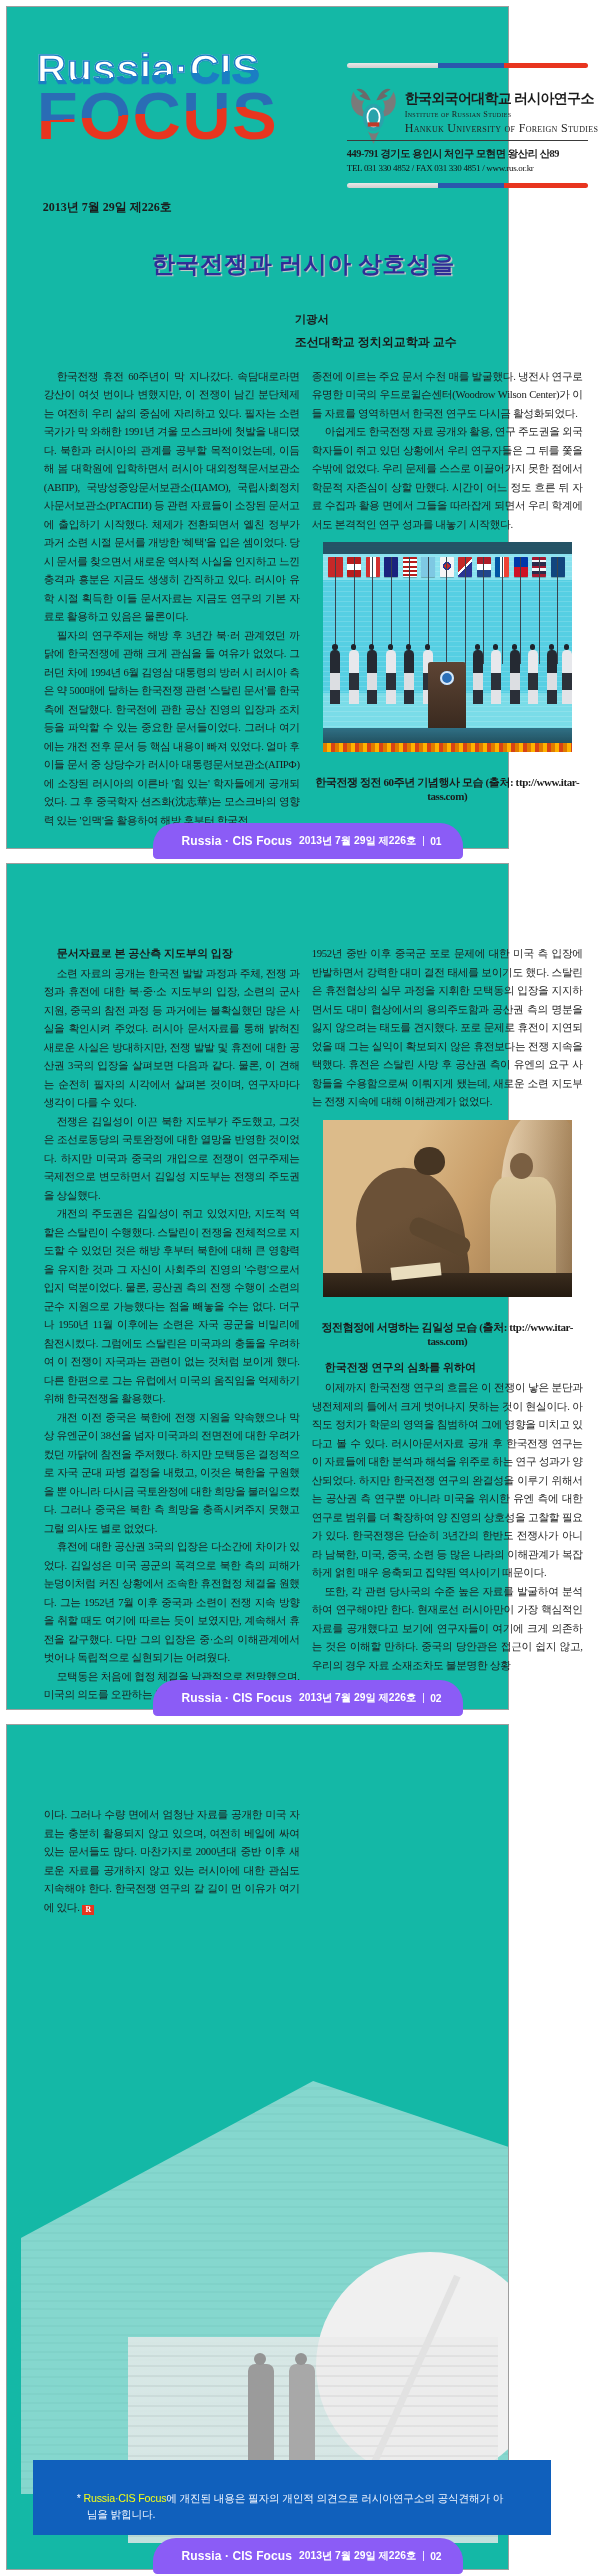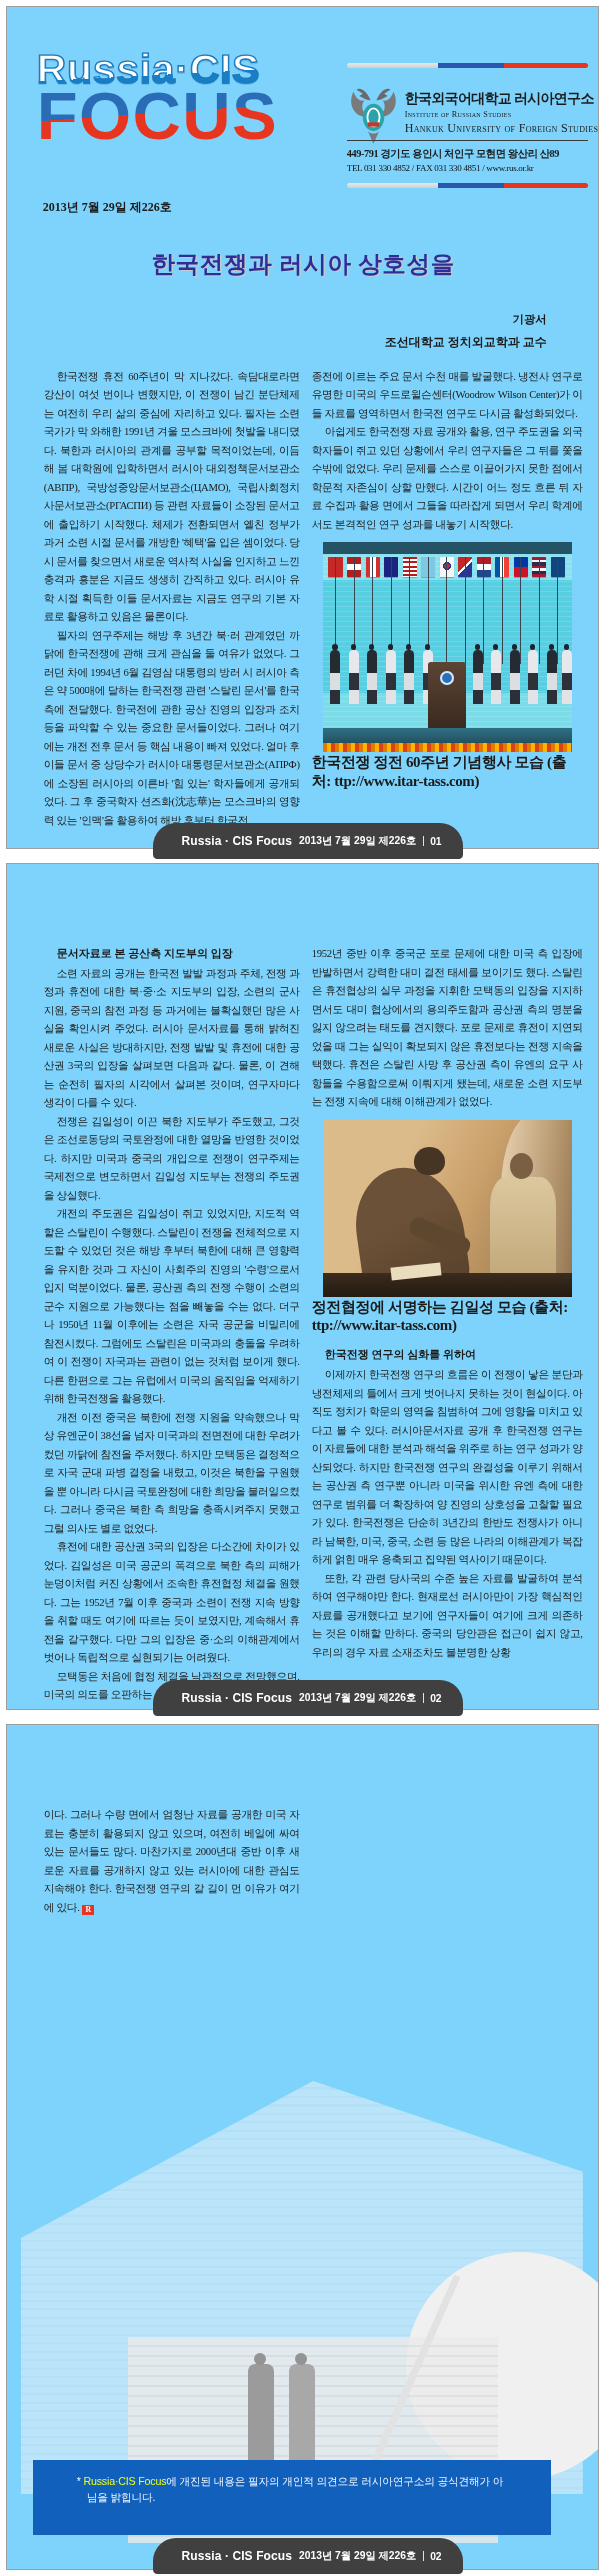--- a/index.html
+++ b/index.html
@@ -1,18 +1,18 @@
 <!DOCTYPE html>
 <html style="font-size:11.4px"><head>
 <meta charset="utf-8">
 <style>
   html,body{margin:0;padding:0;background:#fff;}
   .canvas{position:relative;width:605px;height:2576px;background:#fff;overflow:hidden;
           font-family:"Liberation Serif","DejaVu Serif",serif;color:#1b1b1b;}
-  .page{position:absolute;left:5.7px;width:593px;background:#7dd3fc;border:0.7px solid #9e9e9e;box-sizing:border-box;}
+  .page{position:absolute;left:5.7px;width:503px;background:#14b8a6;border:0.7px solid #9e9e9e;box-sizing:border-box;}
   .page1{top:5.7px;height:843px;}
   .page2{top:863px;height:847px;}
   .page3{top:1724px;height:846px;}
 
   
   .logo-block{position:absolute;left:30px;top:41px;font-family:"Liberation Sans","DejaVu Sans",sans-serif;}
   .logo-line1{font-size:41px;font-weight:bold;letter-spacing:0.7px;
       background:linear-gradient(177deg,#ffffff 0 60%,#1b7ec4 60%);
       -webkit-background-clip:text;background-clip:text;color:transparent;
       -webkit-text-stroke:1.6px #1b7ec4;line-height:1.05;
@@ -35,35 +35,35 @@
   .inst-en1{position:absolute;left:58px;top:47px;font-size:8.2px;font-variant:small-caps;letter-spacing:0.3px;color:#222;white-space:nowrap;}
   .inst-en2{position:absolute;left:58px;top:58px;font-size:12px;font-variant:small-caps;letter-spacing:0.3px;color:#222;white-space:nowrap;}
   .inst-divider{position:absolute;left:0;top:77px;width:241px;border-top:1.1px solid #3a3a3a;}
   .inst-address{position:absolute;left:0;top:84px;width:241px;font-size:10.3px;font-weight:bold;letter-spacing:-0.4px;white-space:nowrap;}
   .inst-contact{position:absolute;left:0;top:100px;width:241px;font-size:9px;letter-spacing:-0.3px;color:#111;white-space:nowrap;}
 
   
   .article-title{position:absolute;left:0;top:241px;width:593px;text-align:center;
       font-size:23.5px;font-weight:bold;color:#2e2e96;letter-spacing:0.7px;
       text-shadow:1.4px 1.4px 0.7px #c9c9c9;}
-  .author-block{position:absolute;right:51px;top:305px;text-align:right;}
+  .author-block{position:absolute;right:51px;top:305px;}
   .author-name{font-size:11.4px;font-weight:bold;}
   .author-affil{font-size:12px;font-weight:bold;margin-top:7.1px;}
 
   .col{position:absolute;z-index:1;}
   .col p{margin:0;text-align:justify;font-size:10.7px;line-height:18.5px;letter-spacing:-0.3px;}
   .col p.indent{text-indent:13px;}
   .col h3{margin:0 0 1.4px 0;font-size:11px;line-height:18.5px;font-weight:bold;text-indent:13px;}
   .p1-left{left:37px;top:360px;width:256px;}
   .p1-right{left:305px;top:360px;width:271px;}
   .p2-left{left:37px;top:80px;width:256px;}
   .p2-right{left:305px;top:80px;width:271px;}
   .p3-left{left:37px;top:80px;width:256px;}
 
-  .photo-caption{font-size:15px;font-weight:bold;letter-spacing:-0.4px;margin-top:1px;}
+  .photo-caption{font-size:11px;font-weight:bold;text-align:center;letter-spacing:-0.4px;margin-top:23px;}
 
   
   .photo1{position:relative;width:249px;height:210px;margin:9.3px auto 0 auto;overflow:hidden;
       background:linear-gradient(180deg,#8ae2ef 0 18%,#56cfe3 18% 72%,#7adce8 72%);}
   .photo1 .led{position:absolute;inset:0;background:repeating-linear-gradient(0deg,rgba(255,255,255,.14) 0 1.4px,transparent 1.4px 5px);}
   .photo1 .banner{position:absolute;left:0;top:0;width:249px;height:11.4px;background:#123a4e;opacity:.85;}
   .flag{position:absolute;top:14.2px;width:14.2px;height:20px;border-radius:0.7px;box-shadow:0 0.7px 0.7px rgba(0,0,0,.25);}
   .pole{position:absolute;top:14.2px;width:1.4px;height:107px;background:#39444e;}
   .guard{position:absolute;top:108px;width:10px;height:54px;border-radius:4.3px 4.3px 0 0;
       background:linear-gradient(180deg,#252a33 0 42%,#dcdee2 42% 74%,#2a2f38 74%);}
@@ -83,21 +83,21 @@
   .fig-left-body{position:absolute;left:34px;top:47px;width:107px;height:132px;border-radius:46% 54% 20% 20%;
       background:linear-gradient(160deg,#6b5137 0 40%,#55402a);transform:rotate(-8deg);}
   .fig-left-arm{position:absolute;left:85px;top:107px;width:64px;height:18.5px;border-radius:8.5px;background:#5d472f;transform:rotate(24deg);}
   .fig-right-head{position:absolute;left:187px;top:33px;width:23px;height:26px;border-radius:50%;background:#7a5f42;}
   .fig-right-body{position:absolute;left:167px;top:57px;width:66px;height:121px;border-radius:24% 24% 10% 10%;
       background:linear-gradient(180deg,#dcc89e,#bda273);}
   .photo2 .desk{position:absolute;left:0;bottom:0;width:249px;height:24px;background:linear-gradient(180deg,#3a2c1e,#241a10);}
   .photo2 .paper{position:absolute;left:68px;bottom:18.5px;width:50px;height:13px;background:#e9ddbe;transform:rotate(-6deg);}
 
   
-  .ribbon{position:absolute;left:153px;width:310px;height:36px;background:#404040;z-index:5;
+  .ribbon{position:absolute;left:153px;width:310px;height:36px;background:#8b5cf6;z-index:5;
       border-radius:23px 23px 4.3px 4.3px;display:flex;align-items:center;justify-content:space-between;
       padding:0 21.4px 0 28.5px;box-sizing:border-box;color:#fff;
       font-family:"Liberation Sans","DejaVu Sans",sans-serif;}
   .ribbon .brand{font-size:12px;font-weight:bold;letter-spacing:0.1px;white-space:nowrap;}
   .ribbon .issue{font-size:10.3px;font-weight:bold;display:flex;align-items:center;white-space:nowrap;}
   .ribbon .pipe{display:inline-block;width:0;height:10.7px;border-left:1.1px solid rgba(255,255,255,.85);margin:0 6.4px;}
   .r1{top:823px;} .r2{top:1680px;} .r3{top:2538px;}
 
   
   .watermark{position:absolute;inset:0;z-index:0;overflow:hidden;}
@@ -108,21 +108,21 @@
       background:repeating-linear-gradient(180deg,#ebebeb 0 7.8px,#dddddd 7.8px 10px);}
   .wm-dome{position:absolute;right:-36px;top:527px;width:228px;height:228px;border-radius:50%;background:#f0f0f0;}
   .wm-fig{position:absolute;top:639px;width:26px;height:97px;border-radius:7.1px 7.1px 0 0;background:#9b9b9b;}
   .wm-fig::before{content:"";position:absolute;left:6.4px;top:-10.7px;width:12px;height:12px;border-radius:50%;background:#949494;}
   .wm-fig.f1{left:241px;} .wm-fig.f2{left:282px;background:#a8a8a8;}
   .wm-rail{position:absolute;left:399px;top:541px;width:7.1px;height:235px;background:#e2e2e2;transform:rotate(24deg);}
 
   
   .notice{position:absolute;left:26px;top:735px;width:518px;height:75px;background:#1060bc;z-index:3;
       font-family:"Liberation Sans","DejaVu Sans",sans-serif;color:#f2f6ff;
-      padding:13px 40px 0 44px;box-sizing:border-box;}
+      padding:30px 40px 0 44px;box-sizing:border-box;}
   .notice p{margin:0;font-size:10.7px;line-height:16.4px;padding-left:10px;text-indent:-10px;letter-spacing:-0.2px;}
   .notice p + p{margin-top:9.3px;}
   .notice .hl{color:#f4ff14;}
   .notice .email{color:#ffe400;font-weight:bold;}
 
   .end-mark{display:inline-flex;align-items:center;justify-content:center;width:11.4px;height:10.7px;
       background:#e8351f;color:#fff;font-size:7.8px;font-weight:bold;margin-left:2.8px;vertical-align:-1.4px;
       font-family:"Liberation Serif",serif;}
 </style>
 </head>

